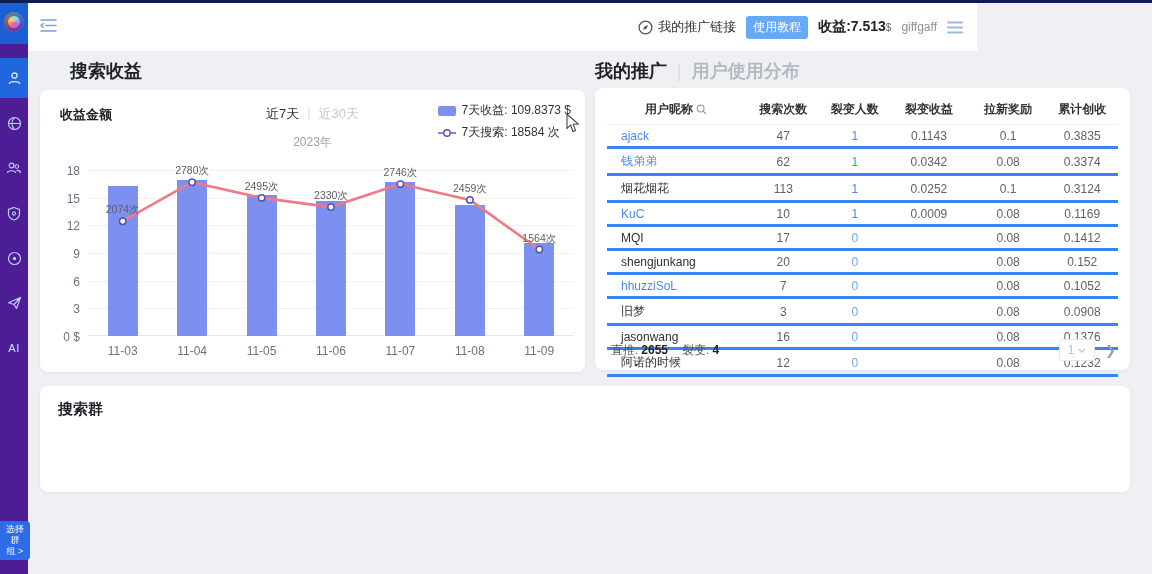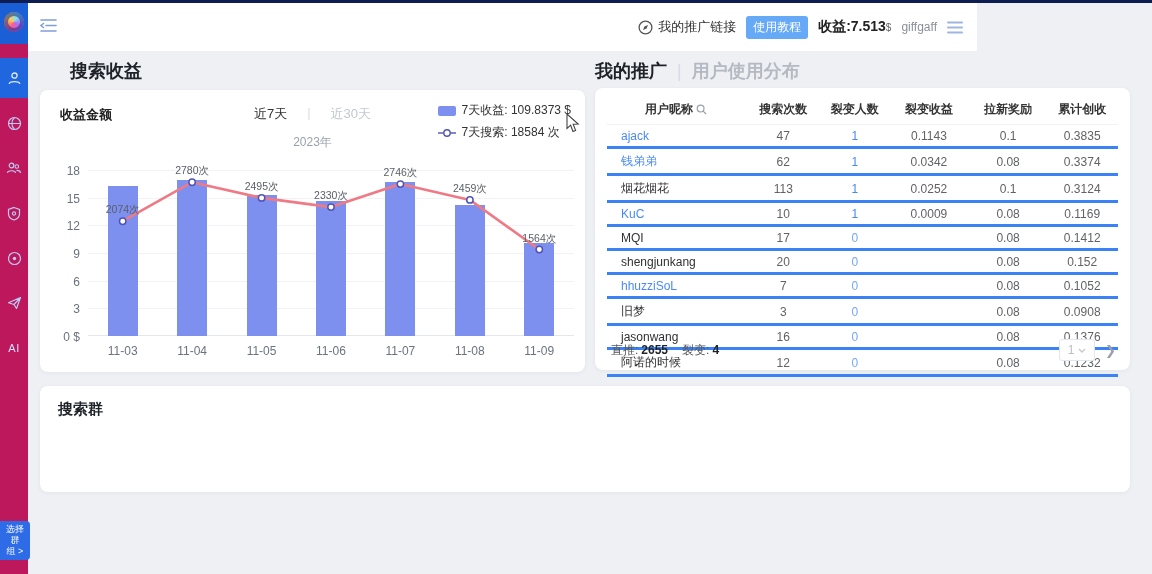--- a/index.html
+++ b/index.html
@@ -3,21 +3,21 @@
 <meta charset="utf-8">
 <style>
   * { margin:0; padding:0; box-sizing:border-box; }
   html,body { width:1152px; height:574px; overflow:hidden; }
   body { font-family:"Liberation Sans","DejaVu Sans",sans-serif; background:#eef0f4; position:relative; }
 
   
   .top-strip { position:absolute; left:0; top:0; width:1152px; height:3px; background:#0d1d52; z-index:50; }
 
   
-  .sidebar { position:absolute; left:0; top:0; width:28px; height:574px; background:#be185d; z-index:40; }
+  .sidebar { position:absolute; left:0; top:0; width:28px; height:574px; background:#4c1d95; z-index:40; }
   .logo-box { width:28px; height:44px; background:#1a5fd6; display:flex; align-items:center; justify-content:center; }
   .logo-swirl { width:20px; height:20px; border-radius:50%;
     background:conic-gradient(from 210deg,#ff5b8c,#ffc94d,#7de3f2,#b06cf5,#ff5b8c);
     box-shadow:inset 0 0 0 4px rgba(20,40,140,.55); }
   .nav-item { width:28px; height:40px; display:flex; align-items:center; justify-content:center; }
   .nav-item.active { background:#2066df; }
   .nav-item svg { display:block; }
   .nav-ai { color:#cfe0ff; font-size:11px; letter-spacing:.5px; }
   .side-badge { position:absolute; left:0; bottom:14px; width:30px; padding:3px 2px; background:#2e6be6;
     color:#fff; font-size:9px; line-height:11px; border-radius:0 4px 4px 0; text-align:center; }
@@ -41,21 +41,21 @@
   .panel-title .sep { color:#d7dbe2; font-weight:normal; }
   .panel-title .inactive-t { color:#b4b9c2; cursor:pointer; }
 
   .card { position:absolute; background:#fff; border-radius:8px; box-shadow:0 1px 4px rgba(30,50,90,.06); }
   .card-chart  { left:12px; top:39px; width:545px; height:282px; }
   .card-table  { left:567px; top:37px; width:535px; height:282px; }
   .card-groups { left:12px; top:335px; width:1090px; height:106px;padding-left:16px; }
 
   
   .chart-head-label { position:absolute; left:20px; top:16px; font-size:13px; font-weight:bold; color:#222; }
-  .range-tabs { position:absolute; left:50%; transform:translateX(-50%); top:15px; font-size:13px; display:flex; gap:20px; }
+  .range-tabs { position:absolute; left:50%; transform:translateX(-50%); top:15px; font-size:13px; display:flex; gap:8px; }
   .range-tabs .on { color:#333; cursor:pointer; }
   .range-tabs .pipe { color:#d9dde4; }
   .range-tabs .off { color:#c3c8d1; cursor:pointer; }
   .year-label { position:absolute; left:50%; transform:translateX(-50%); top:44px; font-size:12px; color:#9aa0ab; }
   .legend { position:absolute; right:14px; top:12px; display:flex; flex-direction:column; gap:5px; }
   .legend-row { display:flex; align-items:center; gap:6px; font-size:12px; color:#333; cursor:pointer; }
   .swatch-bar { width:18px; height:10px; border-radius:2px; background:#7e90ef; }
 
   .plot-wrap { position:absolute; left:48px; top:80px; width:486px; height:166px; }
   .gridline { position:absolute; left:0; width:486px; height:1px; background:#f2f3f6; }

